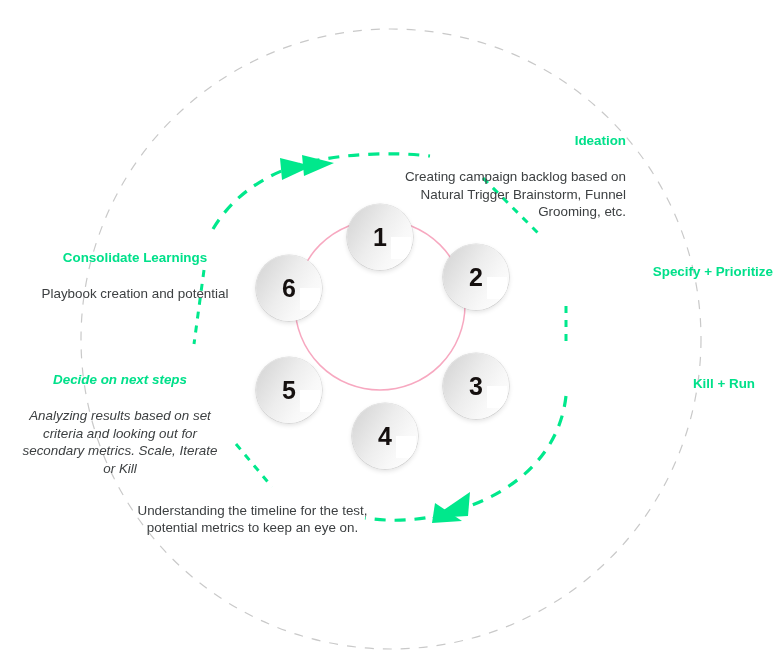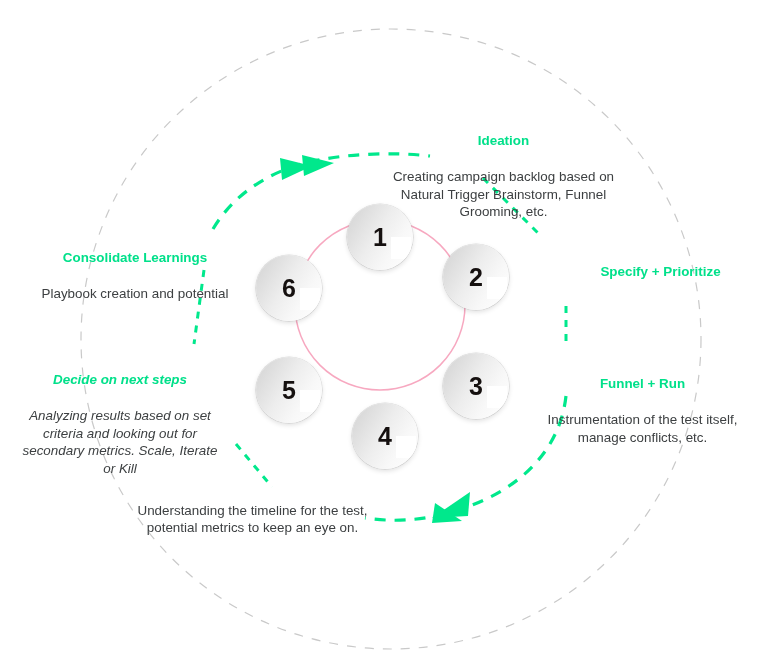--- a/index.html
+++ b/index.html
@@ -72,21 +72,21 @@
   }
   .lbl .ttl {
     display: block;
     color: #00e08a;
     font-weight: bold;
     font-size: 13.4px;
     line-height: 19px;
     margin-bottom: 1px;
   }
   .lbl .bdy { display: block; }
-  .align-left  { text-align: center; }
+  .align-left  { text-align: right; }
   .align-right { text-align: center; }
 </style>
 </head>
 <body>
 
 <div id="canvas">
 
   <svg id="bg-svg" viewBox="0 0 780 665" xmlns="http://www.w3.org/2000/svg">
 
     <circle cx="391" cy="339" r="310" fill="none" stroke="#c9c9c9" stroke-width="1.2" stroke-dasharray="9 9" stroke-linecap="butt"></circle>
@@ -137,23 +137,21 @@
     <span class="bdy">Creating campaign backlog based on
 Natural Trigger Brainstorm, Funnel
 Grooming, etc.</span>
   </div>
 
   <div class="lbl align-left" style="left:530px; top:244px; width:225px;margin-left:18px;">
     <span class="ttl">Specify + Prioritize</span>
   </div>
 
   <div class="lbl align-left" style="left:530px; top:356px; width:225px;">
-    <span class="ttl">Funnel + Run</span>
-    <span class="bdy">Instrumentation of the test itself,
-manage conflicts, etc.</span>
+    <span class="ttl">Kill + Run</span>
   </div>
 
   <div class="lbl align-right" style="left:120px; top:484px; width:265px;">
     <span class="bdy">Understanding the timeline for the test,
 potential  metrics to keep an eye on.</span>
   </div>
 
   <div class="lbl align-right" style="left:10px; top:352px; width:220px;font-style:italic;">
     <span class="ttl">Decide on next steps</span>
     <span class="bdy">Analyzing results based on set

